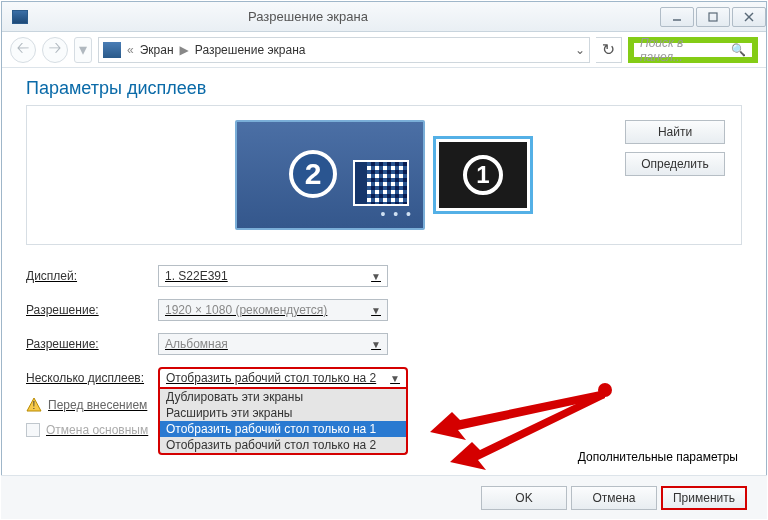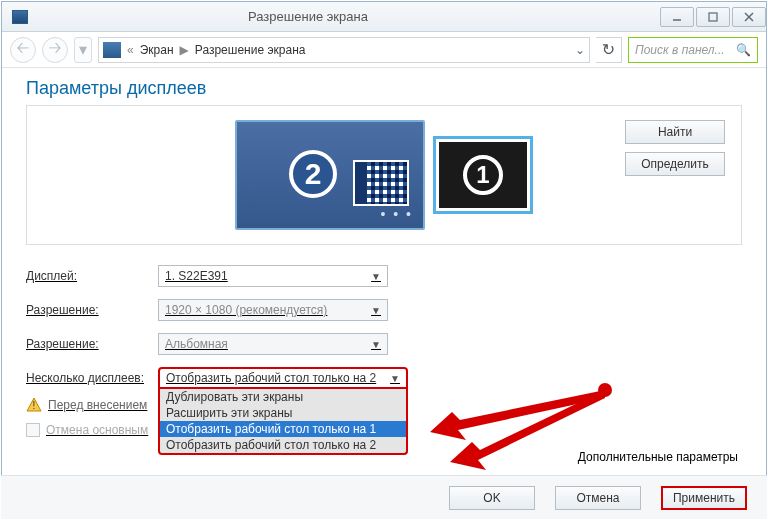--- a/index.html
+++ b/index.html
@@ -15,21 +15,21 @@
 .titlebar .winbtn svg { width: 10px; height: 10px; }
 
 .navbar { height: 36px; border-bottom: 1px solid #dde4ea; display: flex; align-items: center; padding: 0 8px; gap: 6px; }
 .navbtn { width: 26px; height: 26px; border: 1px solid #d6dde3; border-radius: 50%; display: flex; align-items: center; justify-content: center; color: #b0b8bf; background: #fafcfd; }
 .navbtn.sm { width: 18px; border-radius: 3px; }
 .breadcrumb { flex: 1; height: 26px; border: 1px solid #cfd7dd; display: flex; align-items: center; padding: 0 4px; gap: 6px; font-size: 12px; color: #333; background: #fff; }
 .breadcrumb .bicon { width: 18px; height: 16px; background: linear-gradient(#4a7db5,#2a5a8a); }
 .breadcrumb .sep { color: #888; }
 .breadcrumb .bcend { margin-left: auto; display: flex; gap: 4px; color: #666; }
 .refreshwrap { width: 26px; height: 26px; border: 1px solid #cfd7dd; border-left: none; display: flex; align-items: center; justify-content: center; color: #555; }
-.searchbox { width: 130px; height: 26px; border: 1px solid #84cc16; display: flex; align-items: center; padding: 0 6px; gap: 4px; color: #999; font-style: italic; font-size: 12px; }
+.searchbox { width: 130px; height: 26px; border: 6px solid #84cc16; display: flex; align-items: center; padding: 0 6px; gap: 4px; color: #999; font-style: italic; font-size: 12px; }
 .searchbox .sicon { margin-left: auto; font-style: normal; }
 
 .content { padding: 10px 24px 0 24px; }
 .heading { color: #0a6aa8; font-size: 18px; margin-bottom: 6px; }
 
 .displaybox { border: 1px solid #d7dee4; padding: 10px; display: flex; align-items: center; gap: 20px; height: 140px; position: relative; }
 .monitors { flex: 1; display: flex; align-items: center; justify-content: center; gap: 8px; }
 
 .mon { position: relative; }
 .mon.big { width: 190px; height: 110px; background: linear-gradient(#4b6fa5,#34578c); border: 2px solid #7aaed8; border-radius: 2px; }
@@ -60,21 +60,21 @@
 .dropdown .opt.hl { background: #2a7ad1; color: #fff; }
 
 .warnrow { display: flex; align-items: center; gap: 6px; font-size: 12px; color: #666; margin-top: 2px; }
 .warnrow .wicon { width: 16px; height: 16px; }
 .warnrow .wicon svg { width: 16px; height: 16px; }
 
 .checkrow { display: flex; align-items: center; gap: 6px; font-size: 12px; color: #aaa; margin-top: 10px; }
 .checkrow .cb { width: 14px; height: 14px; border: 1px solid #c0c7cd; background: #f6f8fa; }
 .linkright { position: absolute; right: 30px; bottom: 56px; color: #000000; font-size: 12px; }
 
-.footer { position: absolute; left: 1px; right: 1px; bottom: 1px; height: 44px; border-top: 1px solid #dde4ea; background: #f5f7f9; display: flex; align-items: center; justify-content: flex-end; gap: 20px; padding: 0 20px; }
+.footer { position: absolute; left: 1px; right: 1px; bottom: 1px; height: 44px; border-top: 1px solid #dde4ea; background: #f5f7f9; display: flex; align-items: center; justify-content: flex-end; gap: 4px; padding: 0 20px; }
 .footer .btn { min-width: 86px; }
 .footer .btn.hl { border: 2px solid #d40000; border-radius: 0; }
 
 
 .annot { position: absolute; pointer-events: none; z-index: 10; }
 </style>
 </head>
 <body>
 
 <div class="window">

